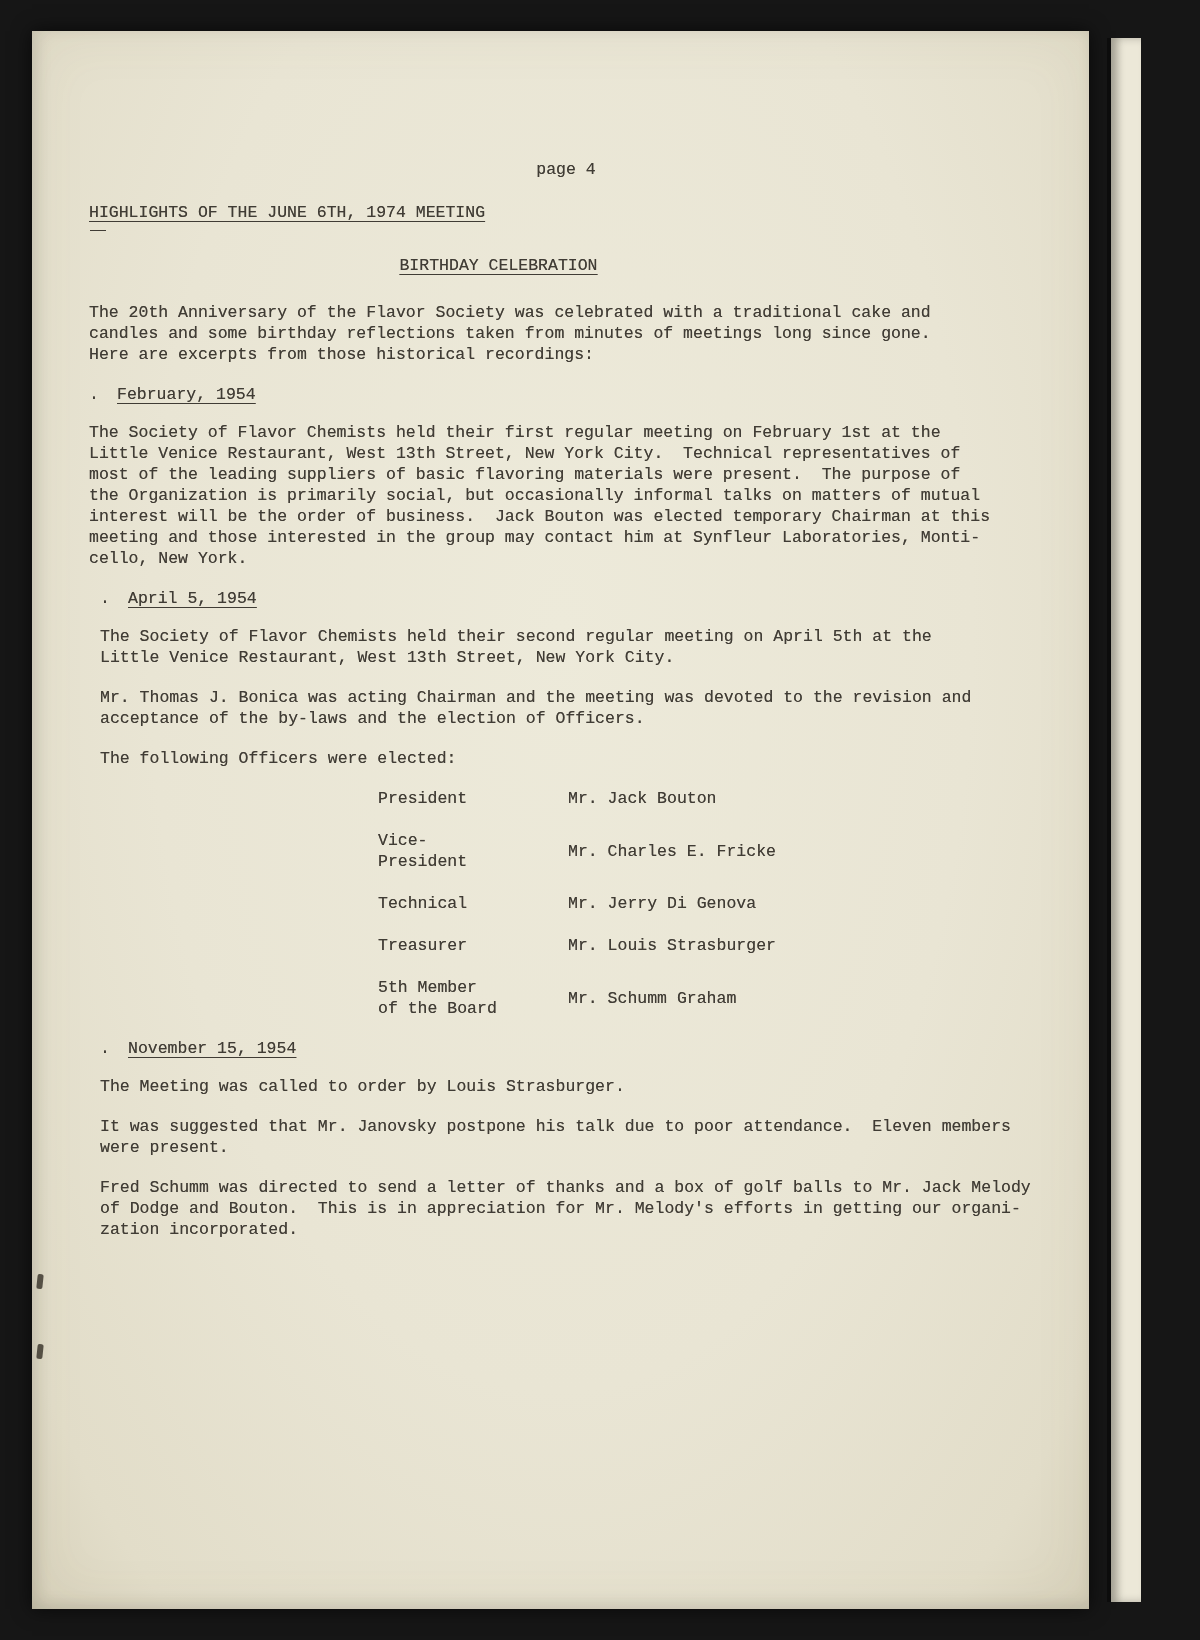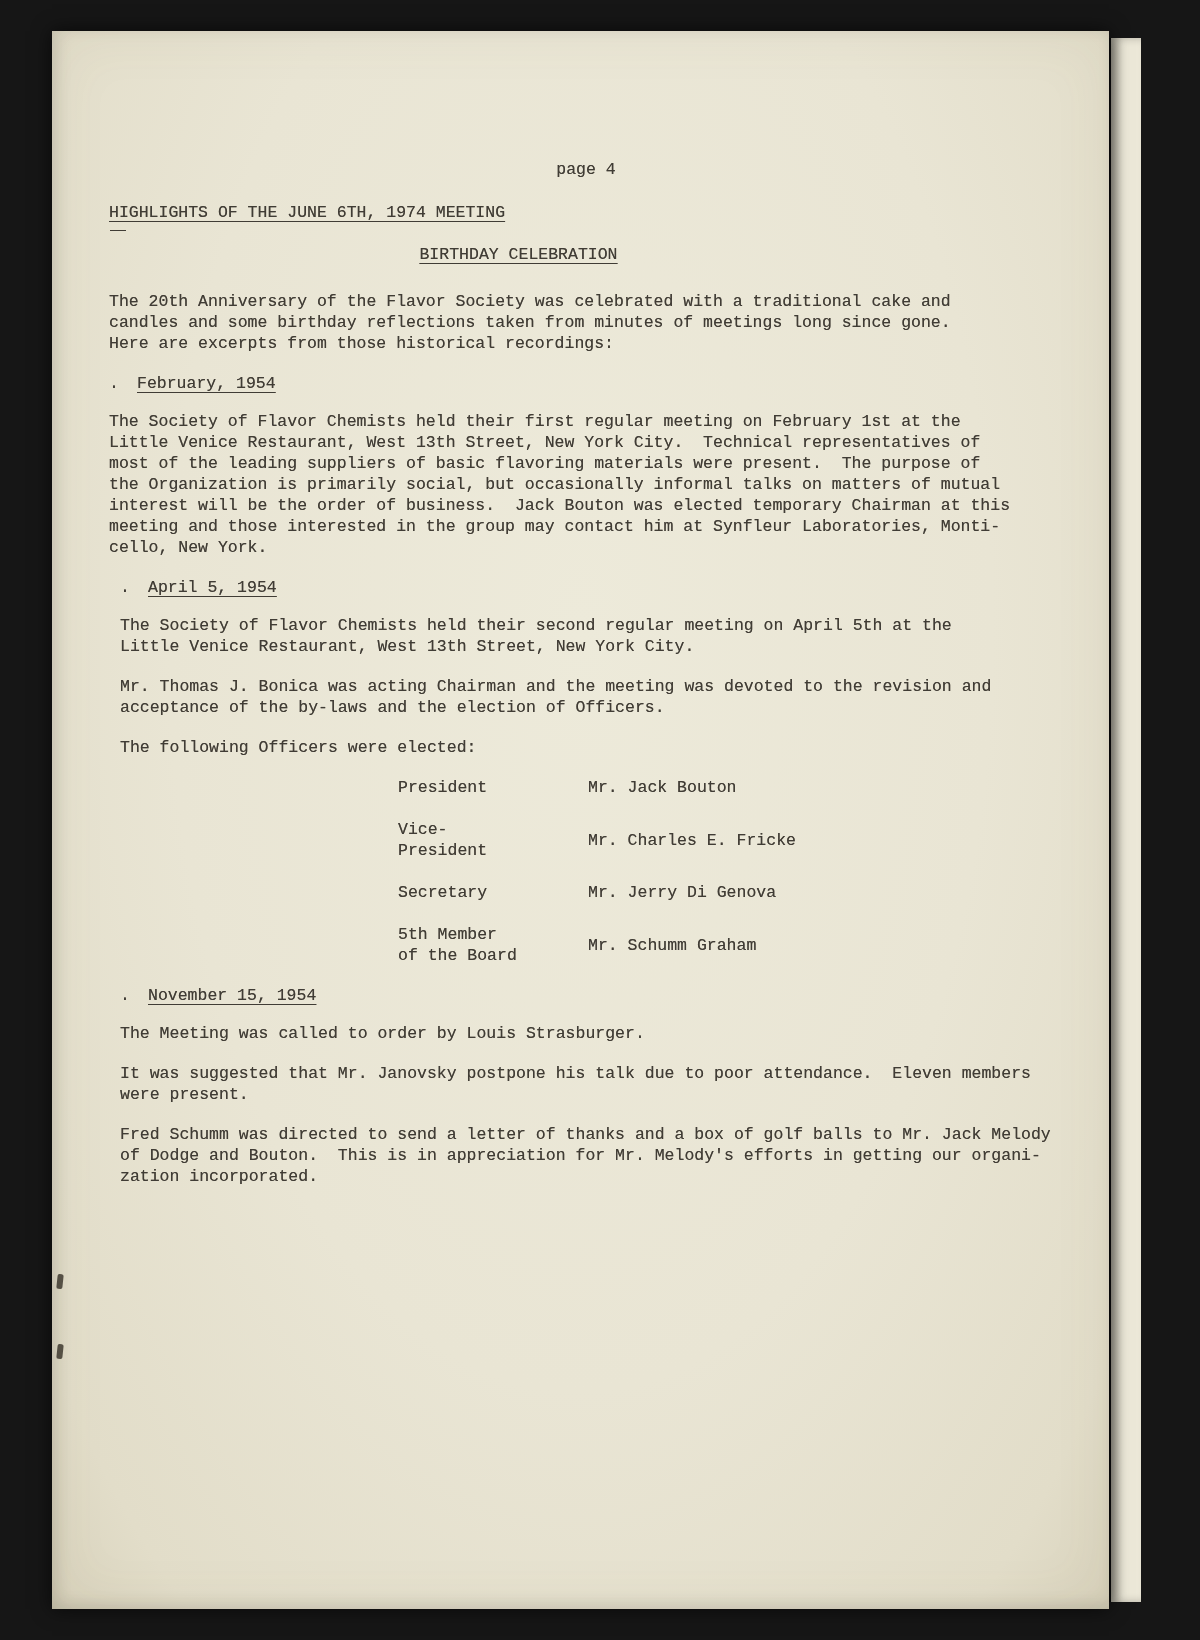--- a/index.html
+++ b/index.html
@@ -17,21 +17,21 @@
     position: absolute;
     left: 1107px; top: 38px;
     width: 34px; height: 1564px;
     background: linear-gradient(to right, #d9d5c4, #ece8d8 40%);
     border-left: 4px solid #0d0d0d;
     box-shadow: inset 6px 0 8px rgba(0,0,0,0.25);
   }
 
   .paper {
     position: absolute;
-    left: 52px; top: 31px;
+    left: 32px; top: 31px;
     width: 1057px; height: 1578px;
     background: radial-gradient(ellipse at 50% 38%, #edeada 0%, #e9e5d4 55%, #e2ddc9 88%, #d9d3bd 100%);
     box-shadow: 0 0 18px rgba(0,0,0,0.65), inset 0 0 60px rgba(120,105,70,0.08), inset 8px 0 14px rgba(0,0,0,0.07), inset 0 -8px 14px rgba(0,0,0,0.06);
     padding: 128px 46px 0 57px;
     color: #403c35;
     font-size: 16.5px;
     line-height: 21px;
     text-shadow: 0 0 0.6px rgba(62,56,46,0.65);
   }
 
@@ -47,21 +47,21 @@
   .staple.s2 { top: 1313px; }
 
   .page-number { text-align: center; margin-bottom: 22px; }
 
   .u {
     text-decoration: underline;
     text-decoration-thickness: 1.2px;
     text-underline-offset: 4px;
   }
 
-  .heading-row { margin-bottom: 21px; font-family: Liberation Mono, monospace; }
+  .heading-row { margin-bottom: 32px; font-family: Liberation Mono, monospace; }
   .heading-text { position: relative; display: inline-block; }
   .heading-text::after {
     content: "";
     position: absolute;
     left: 1px; bottom: -8px;
     width: 16px; height: 1px;
     background: #403c35;
   }
 
   .subheading-row { text-align: center; padding-right: 135px; margin-bottom: 26px; }
@@ -133,22 +133,26 @@
         <div class="officer-row">
           <div class="officer-title">President</div>
           <div class="officer-name">Mr. Jack Bouton</div>
         </div>
         <div class="officer-row">
           <div class="officer-title">Vice-
 President</div>
           <div class="officer-name">Mr. Charles E. Fricke</div>
         </div>
         <div class="officer-row">
-          <div class="officer-title">Secretary</div>
+          <div class="officer-title">Technical</div>
           <div class="officer-name">Mr. Jerry Di Genova</div>
+        </div>
+        <div class="officer-row">
+          <div class="officer-title">Treasurer</div>
+          <div class="officer-name">Mr. Louis Strasburger</div>
         </div>
         <div class="officer-row">
           <div class="officer-title">5th Member
 of the Board</div>
           <div class="officer-name">Mr. Schumm Graham</div>
         </div>
       </div>
     </section>
 
     <section class="entry indent">

